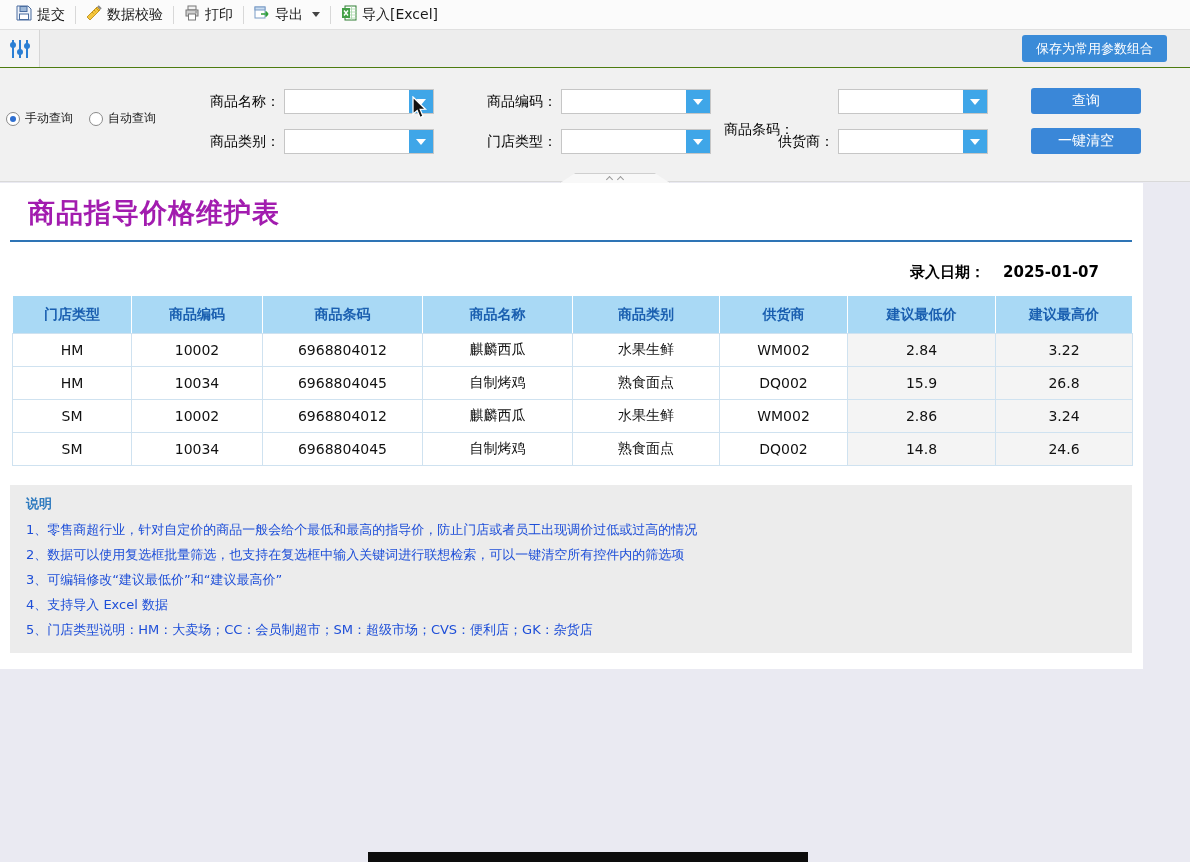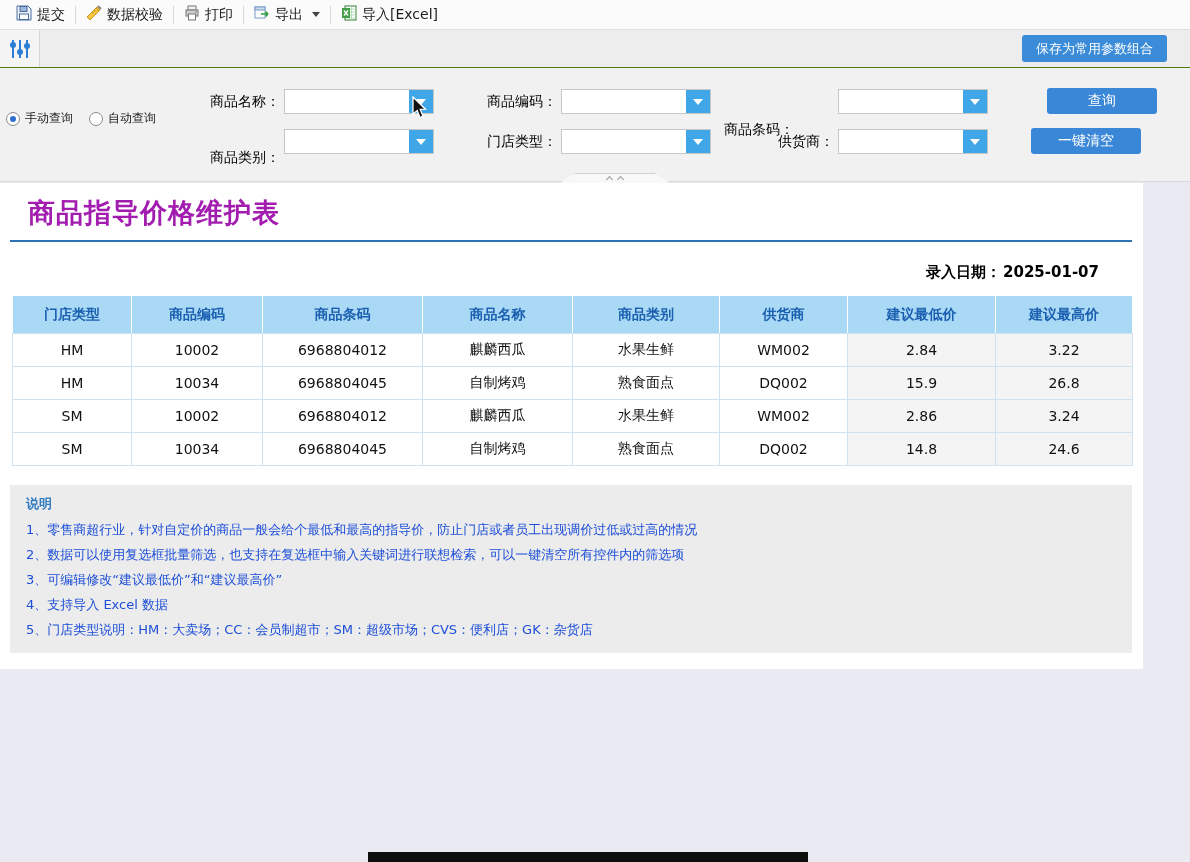--- a/index.html
+++ b/index.html
@@ -32,21 +32,21 @@
   .q-btn { position:absolute; left:1031px; width:110px; height:26px; background:#3a87d8; color:#fff; border:none; border-radius:3px; font-size:14px; cursor:pointer; }
 
   
   .collapse-handle { position:absolute; left:560px; top:173px; width:110px; height:10px; background:#f8f8f8; border:1px solid #cfcfcf; border-bottom:none; clip-path:polygon(0 100%,14% 0,86% 0,100% 100%); display:flex; align-items:flex-start; justify-content:center; gap:6px; }
   .chev { width:5px; height:5px; border-left:1px solid #999; border-top:1px solid #999; transform:rotate(45deg); margin-top:3px; }
 
   
   .content { position:absolute; left:0; top:183px; width:1143px; height:486px; background:#fff; }
   .page-title { position:absolute; left:28px; top:12px; font-size:27px; font-weight:bold; color:#a21caf; letter-spacing:1px; }
   .title-rule { position:absolute; left:10px; top:57px; width:1122px; height:2px; background:#2e74b5; }
-  .date-row { position:absolute; right:44px; top:80px; display:flex; gap:2px; font-size:15px; font-weight:600; color:#000; }
+  .date-row { position:absolute; right:44px; top:80px; display:flex; gap:18px; font-size:15px; font-weight:600; color:#000; }
 
   table.grid { position:absolute; left:12px; top:112px; width:1120px; border-collapse:collapse; table-layout:fixed; }
   table.grid th { background:#a9d9f5; color:#1a5fb0; font-size:14px; font-weight:bold; height:38px; border:1px solid #ffffff; border-bottom:1px solid #cfe2f0; }
   table.grid td { background:#fff; color:#111; font-size:14px; text-align:center; height:33px; border:1px solid #cfe2f0; }
   table.grid td.editable { background:#f4f4f4; }
 
   .notes { position:absolute; left:10px; top:302px; width:1122px; height:168px; background:#ececec; padding:10px 16px; }
   .notes-heading { color:#2f7bbf; font-size:13px; font-weight:bold; margin-bottom:4px; }
   .note-line { color:#1d4ed8; font-size:13px; line-height:25px; }
 
@@ -157,23 +157,23 @@
         <span class="caret"></span>
       </div>
   </div>
   <div class="q-label" style="left:704px;top:21px;margin-top:28px;">商品条码：</div>
   <div class="combo" style="left:838px;top:21px;">
     <div class="combo-input"></div>
     <div class="combo-btn">
         <span class="caret"></span>
       </div>
   </div>
-  <button class="q-btn" style="top:20px;margin-left:16px;">查询</button>
-
-  <div class="q-label" style="left:190px;top:61px;margin-top:16px;">商品类别：</div>
+  <button class="q-btn" style="top:20px;">查询</button>
+
+  <div class="q-label" style="left:190px;top:61px;">商品类别：</div>
   <div class="combo" style="left:284px;top:61px;">
     <div class="combo-input"></div>
     <div class="combo-btn">
         <span class="caret"></span>
       </div>
   </div>
   <div class="q-label" style="left:467px;top:61px;">门店类型：</div>
   <div class="combo" style="left:561px;top:61px;">
     <div class="combo-input"></div>
     <div class="combo-btn">

